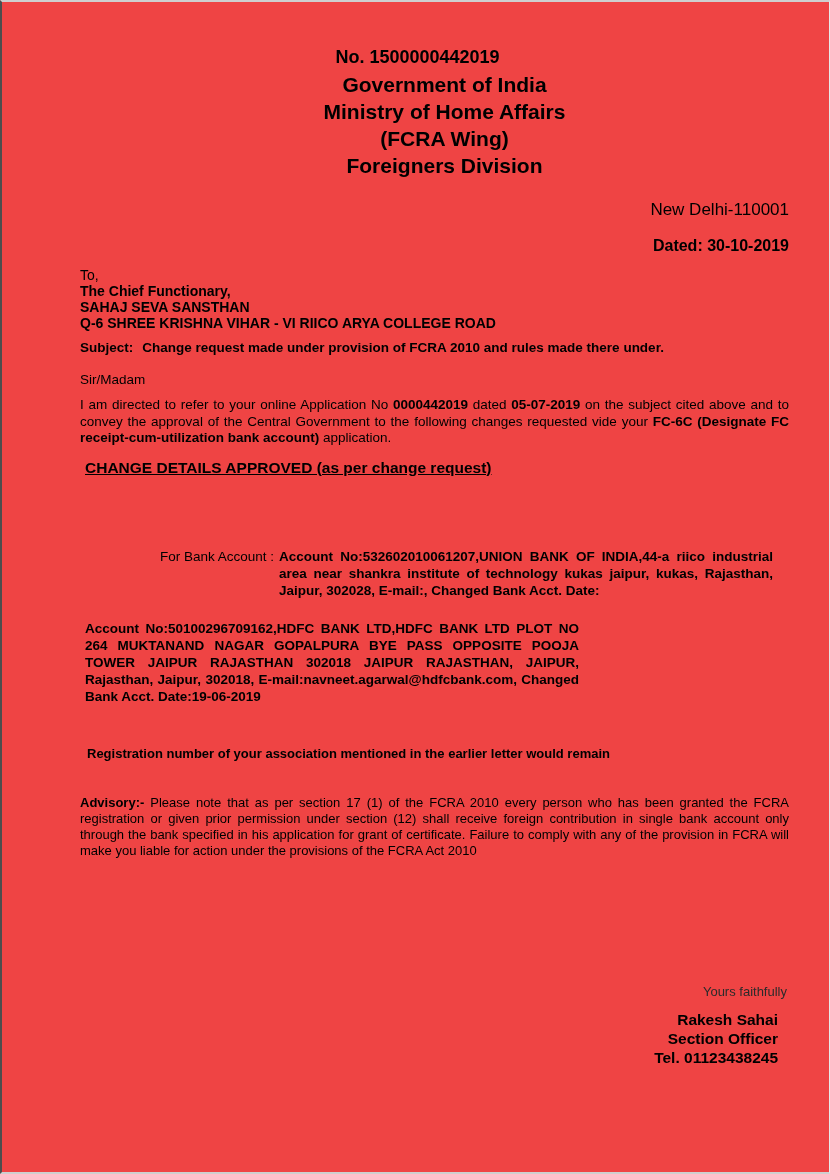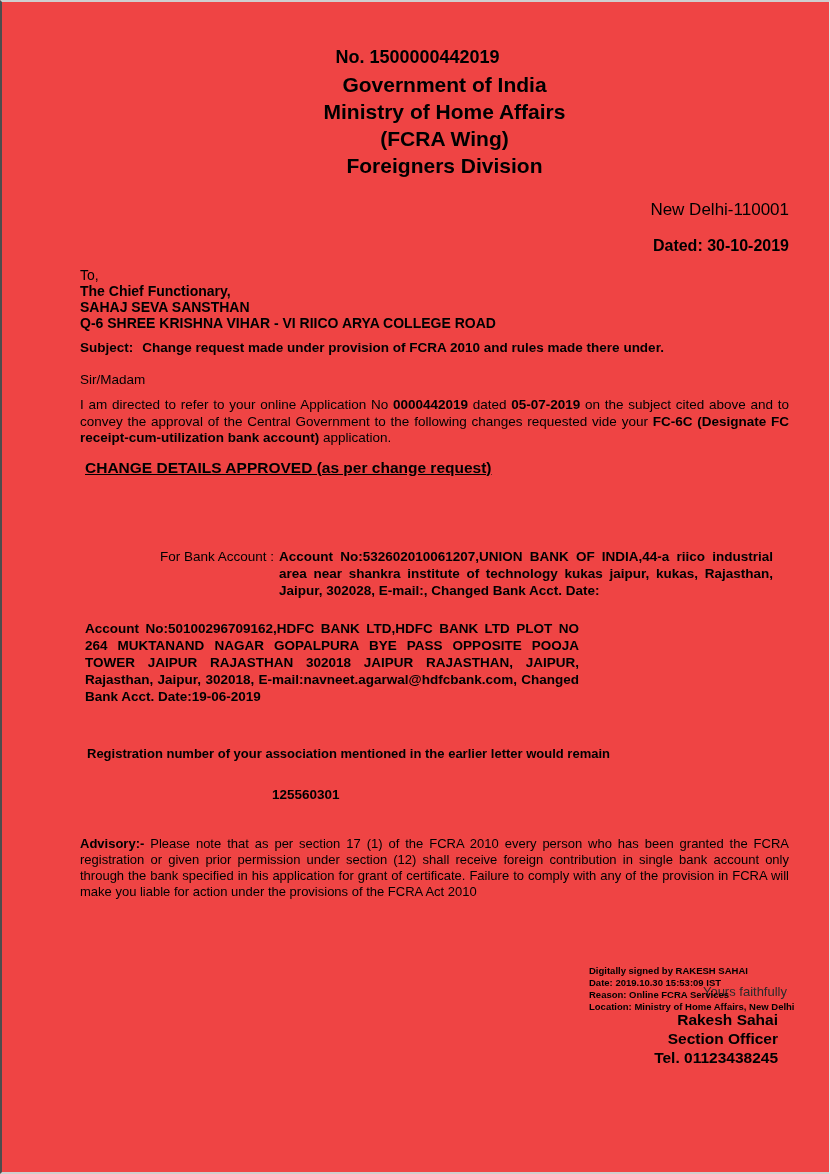--- a/index.html
+++ b/index.html
@@ -152,33 +152,26 @@
     <div class="bank-row bank-row-1">
       <div class="bank-label">For Bank Account :</div>
       <div class="bank-value">Account No:532602010061207,UNION BANK OF INDIA,44-a riico industrial area near shankra institute of technology kukas jaipur, kukas, Rajasthan, Jaipur, 302028, E-mail:, Changed Bank Acct. Date:</div>
     </div>
 
     <div class="bank-row bank-row-2">
       <div class="bank-value">Account No:50100296709162,HDFC BANK LTD,HDFC BANK LTD PLOT NO 264 MUKTANAND NAGAR GOPALPURA BYE PASS OPPOSITE POOJA TOWER JAIPUR RAJASTHAN 302018 JAIPUR RAJASTHAN, JAIPUR, Rajasthan, Jaipur, 302018, E-mail:navneet.agarwal@hdfcbank.com, Changed Bank Acct. Date:19-06-2019</div>
     </div>
 
     <div class="reg-note">Registration number of your association mentioned in the earlier letter would remain</div>
-    <div class="reg-number">125560301</div>
 
     <p class="advisory"><b>Advisory:-</b><span> Please note that as per section 17 (1) of the FCRA 2010 every person who has been granted the FCRA registration or given prior permission under section (12) shall receive foreign contribution in single bank account only through the bank specified in his application for grant of certificate. Failure to comply with any of the provision in FCRA will make you liable for action under the provisions of the FCRA Act 2010</span></p>
 
   </div>
 
   <div class="sig-area">
     <div class="valediction">Yours faithfully</div>
-    <div class="digital-stamp">
-      <div>Digitally signed by RAKESH SAHAI</div>
-      <div>Date: 2019.10.30 15:53:09 IST</div>
-      <div>Reason: Online FCRA Services</div>
-      <div>Location: Ministry of Home Affairs, New Delhi</div>
-    </div>
     <div class="sig-block">
       <div>Rakesh Sahai</div>
       <div>Section Officer</div>
       <div>Tel. 01123438245</div>
     </div>
   </div>
 </div>
 
 </body></html>

